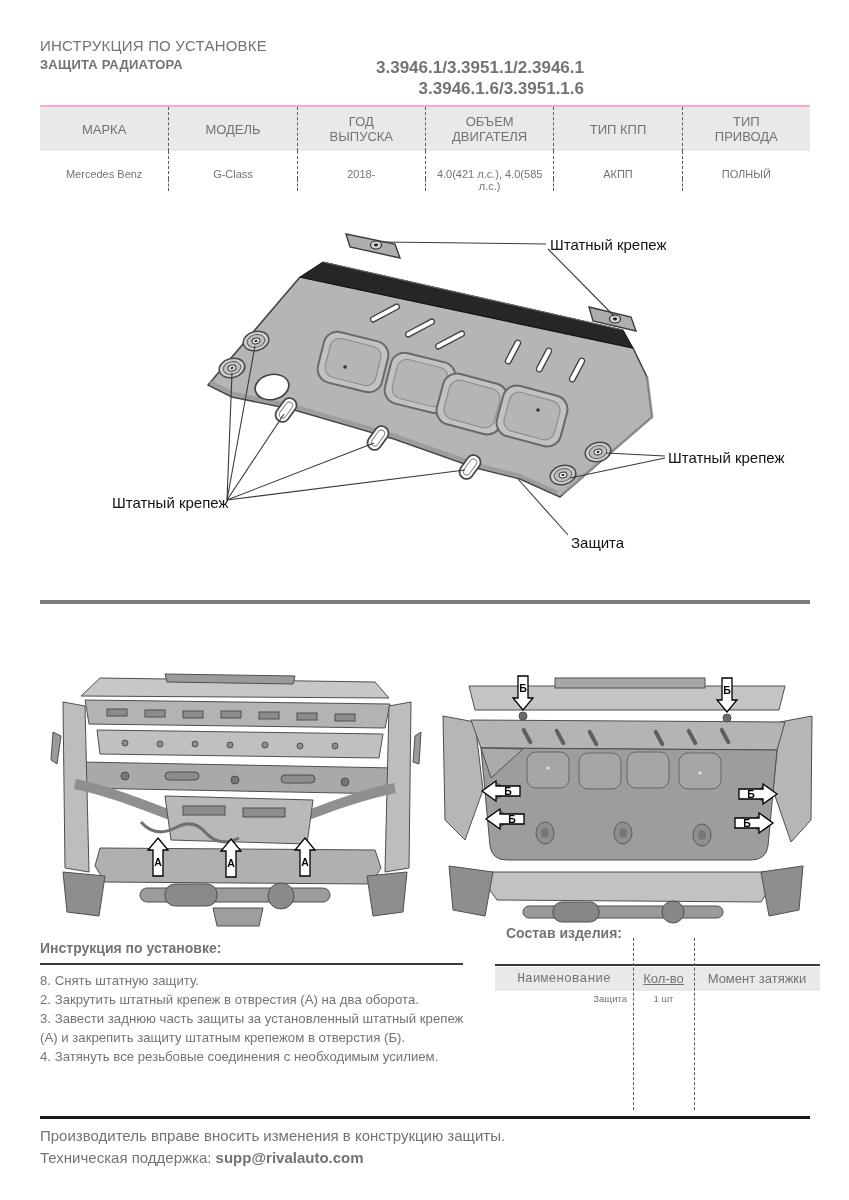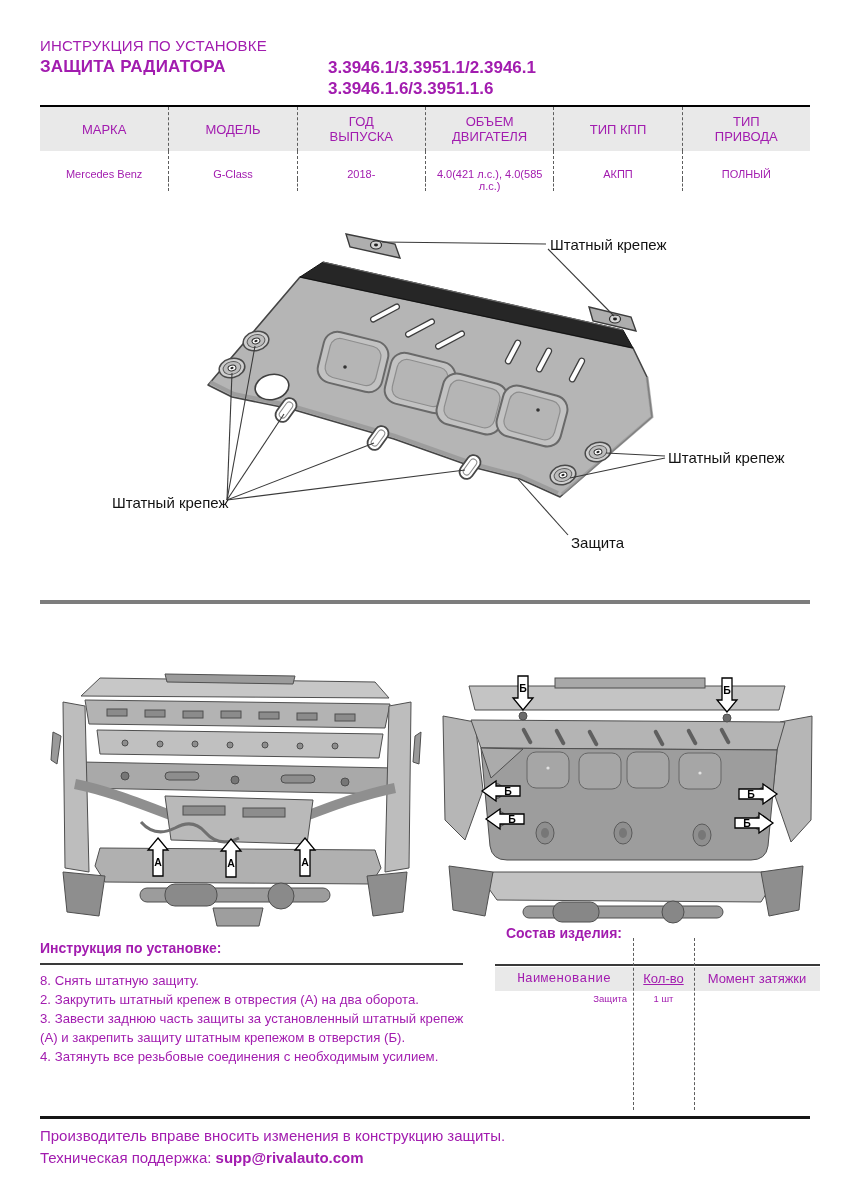--- a/index.html
+++ b/index.html
@@ -1,30 +1,30 @@
 <!DOCTYPE html>
 <html><head>
 <meta charset="utf-8">
 <style>
   html,body { margin:0; padding:0; background:#888; }
   .page {
     position:relative; width:849px; height:1200px; margin:0 auto;
     background:#ffffff; overflow:hidden;
-    font-family:"Liberation Sans", sans-serif; color:#a21caf;
+    font-family:"Liberation Sans", sans-serif; color:#737373;
   }
   .abs { position:absolute; }
 
   
   .doc-title-1 { left:40px; top:37px; font-size:15px; letter-spacing:.2px; }
-  .doc-title-2 { left:40px; top:57px; font-size:17px; font-weight:bold; letter-spacing:.2px; }
-  .part-numbers { left:328px; top:57px; width:256px; text-align:left;
+  .doc-title-2 { left:40px; top:57px; font-size:13px; font-weight:bold; letter-spacing:.2px; }
+  .part-numbers { left:328px; top:57px; width:256px; text-align:right;
                   font-size:17px; font-weight:bold; line-height:21px; }
 
   
-  .vtable { left:40px; top:105px; width:770px; border-top:2px solid #000000;
+  .vtable { left:40px; top:105px; width:770px; border-top:2px solid #f9a8d4;
             display:grid; grid-template-columns:repeat(6,1fr); }
   .vtable .cell { text-align:center; }
   .vtable .cell.sep { border-left:1px dashed #5d5d5d; }
   .vtable .th { background:#e9e9e9; height:44px; font-size:13px; line-height:15px;
                 display:flex; align-items:center; justify-content:center;
                 white-space:pre-line; }
   .vtable .td { height:28px; font-size:11px; padding-top:17px; box-sizing:border-box; }
   .vtable .sp { height:12px; }
 
   

